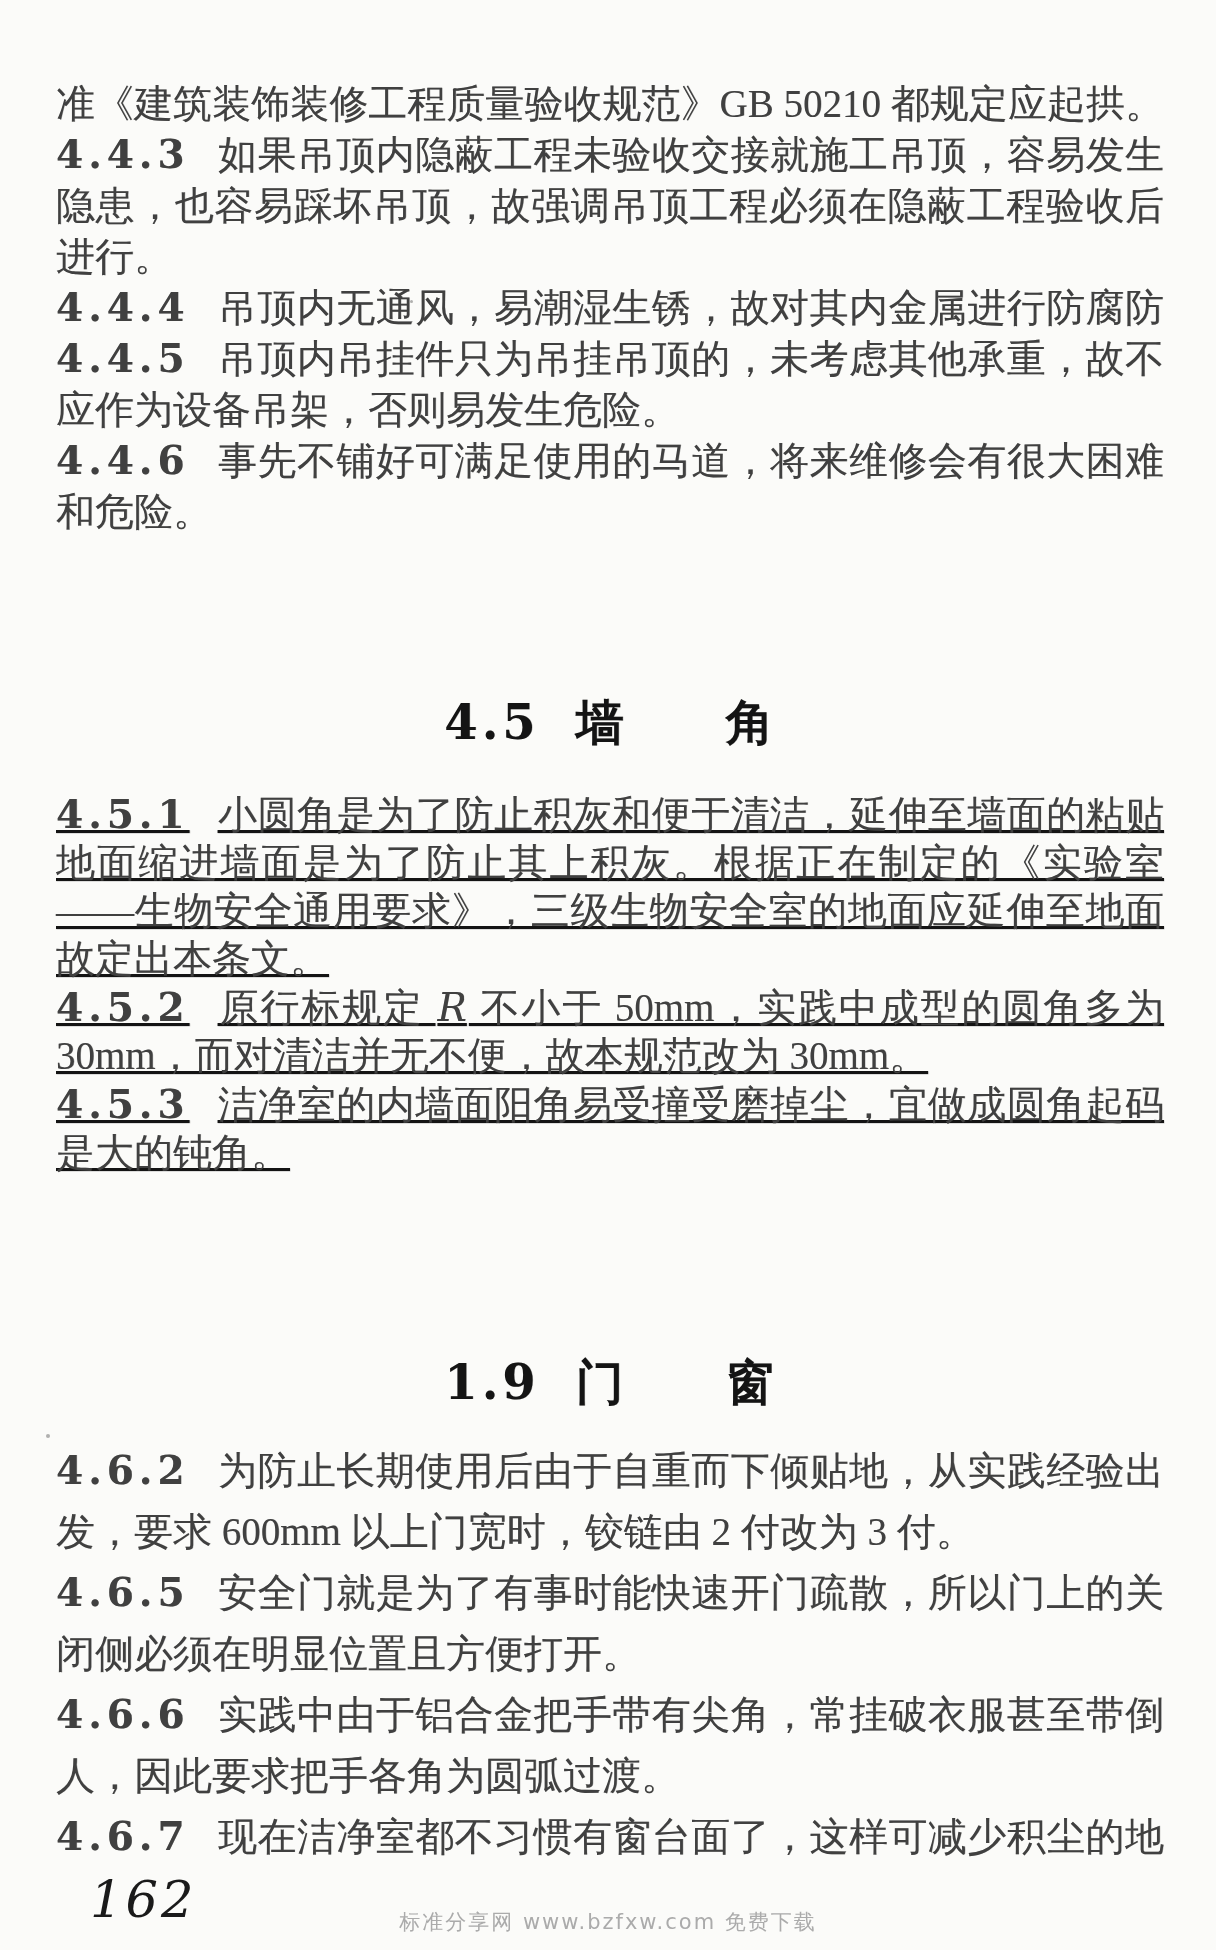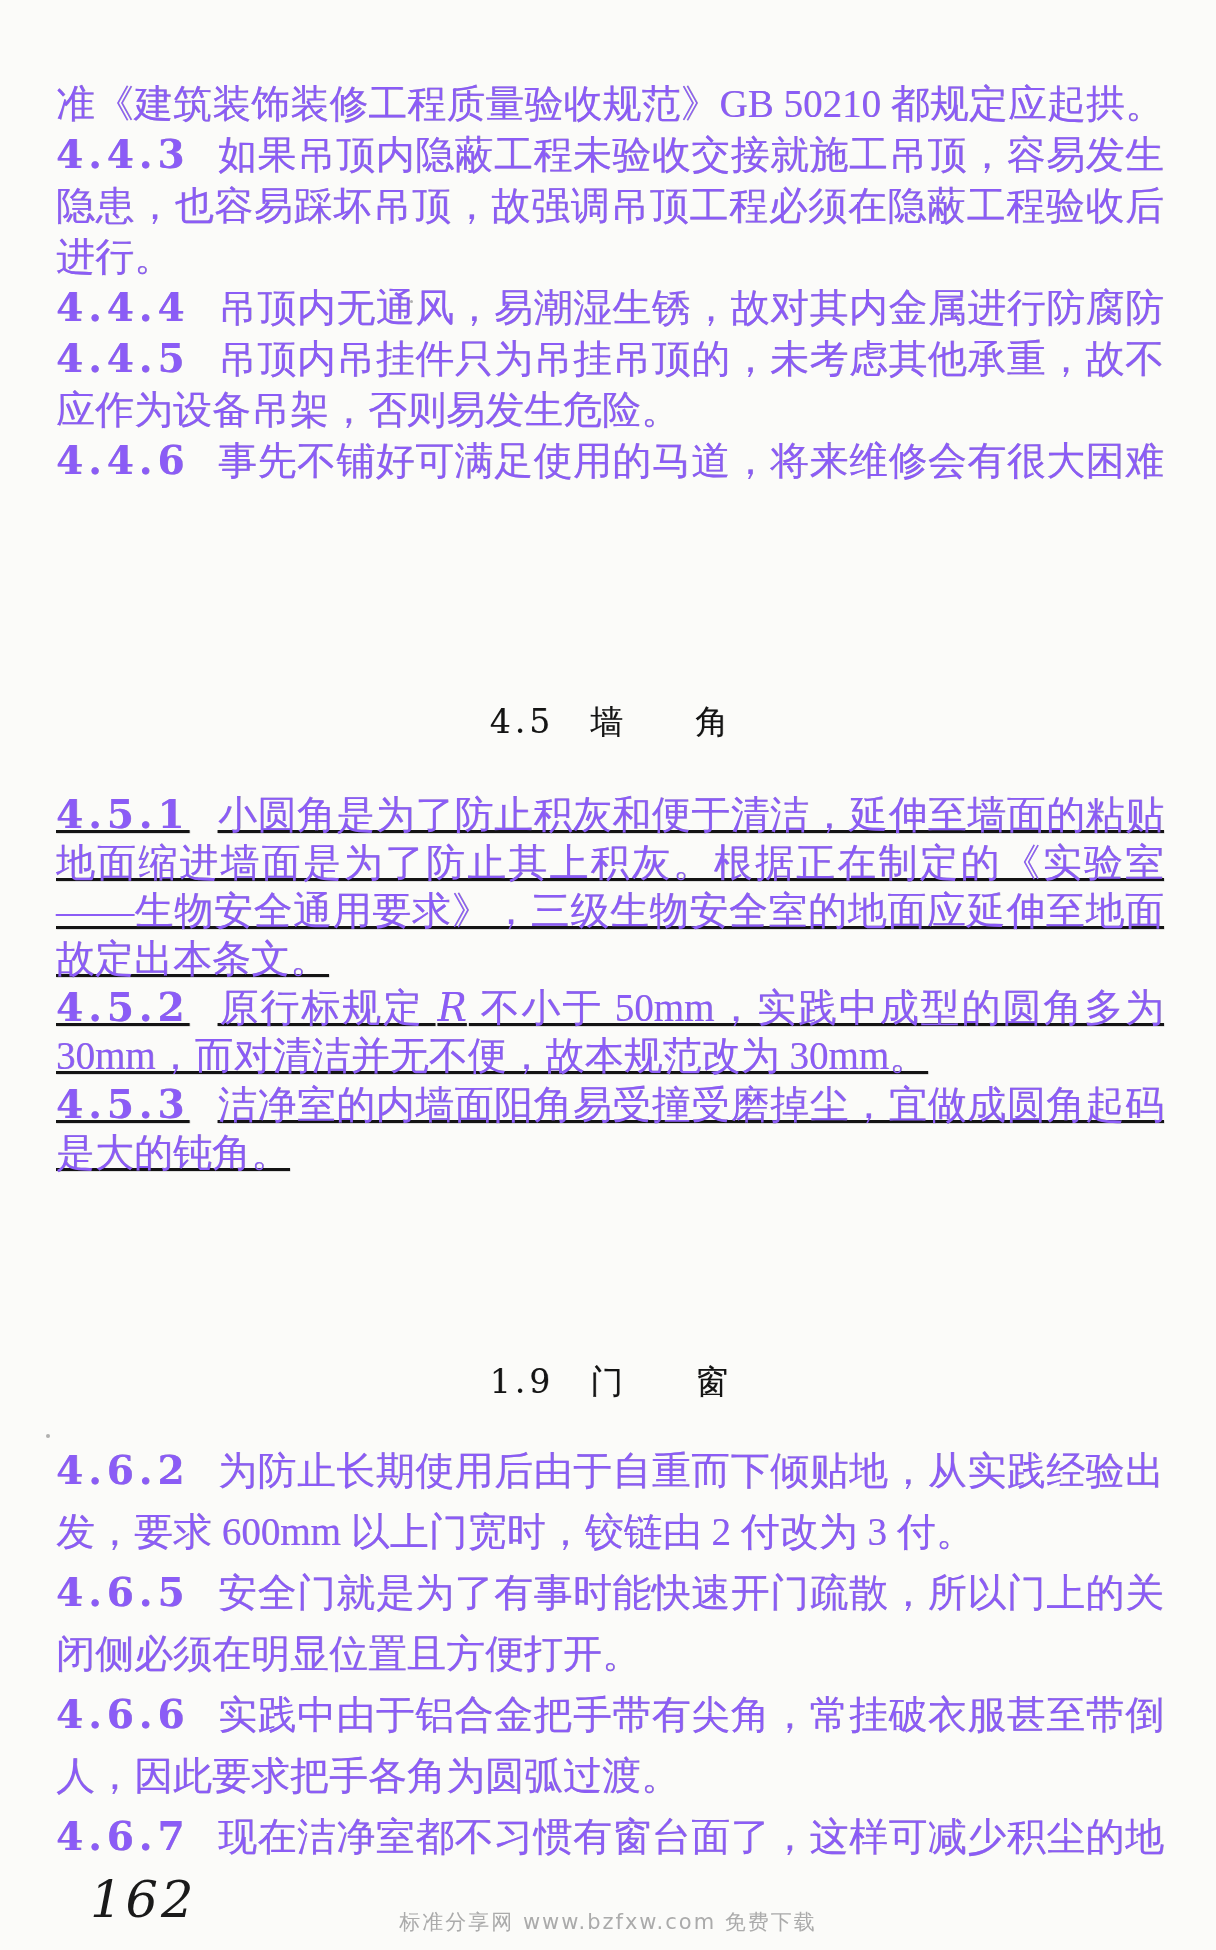--- a/index.html
+++ b/index.html
@@ -11,43 +11,43 @@
     overflow:hidden;
     font-family:"Liberation Serif","DejaVu Serif",serif;
     color:#141414;
   }
   .tblock{
     position:absolute;left:56px;right:52px;
   }
   .line{
     font-size:39px;
     white-space:nowrap;
-    color:#8b5cf6;
+    color:#404040;
     text-shadow:0.4px 0.4px 0 rgba(0,0,0,0.30);
   }
   .blk0 .line{line-height:51px;}
   .blk1 .line{line-height:48px;}
   .blk2 .line{line-height:61px;}
   .line.full{text-align:justify;text-align-last:justify;}
   .num{
     font-weight:700;
     letter-spacing:5px;
     margin-right:28px;
     font-family:"DejaVu Serif","Liberation Serif",serif;
   }
   .it{
     font-style:italic;
     font-family:"DejaVu Serif","Liberation Serif",serif;
     padding:0 2px;
   }
   .heading{
     position:absolute;left:56px;right:52px;
     text-align:center;
-    font-weight:400;
-    font-size:33px;
+    font-weight:700;
+    font-size:48px;
     line-height:48px;
     text-shadow:0.4px 0.4px 0 rgba(0,0,0,0.30);
   }
   .h45{top:698px;}
   .h46{top:1358px;}
   .hnum{
     letter-spacing:4px;
     margin-right:36px;
     font-family:"DejaVu Serif","Liberation Serif",serif;
   }
@@ -85,20 +85,21 @@
 
   <div class="tblock blk0">
       <div class="line full"><span>准《建筑装饰装修工程质量验收规范》GB 50210 都规定应起拱。</span></div>
       <div class="line full"><span class="num">4.4.3</span><span>如果吊顶内隐蔽工程未验收交接就施工吊顶，容易发生</span></div>
       <div class="line full"><span>隐患，也容易踩坏吊顶，故强调吊顶工程必须在隐蔽工程验收后</span></div>
       <div class="line"><span>进行。</span></div>
       <div class="line full"><span class="num">4.4.4</span><span>吊顶内无通风，易潮湿生锈，故对其内金属进行防腐防</span></div>
       <div class="line full"><span class="num">4.4.5</span><span>吊顶内吊挂件只为吊挂吊顶的，未考虑其他承重，故不</span></div>
       <div class="line"><span>应作为设备吊架，否则易发生危险。</span></div>
       <div class="line full"><span class="num">4.4.6</span><span>事先不铺好可满足使用的马道，将来维修会有很大困难</span></div>
+      <div class="line"><span>和危险。</span></div>
     </div>
 
   <div class="heading h45">
     <span class="hnum">4.5</span><span class="htitle">墙　　角</span>
   </div>
 
   <div class="tblock blk1">
       <div class="line full"><span class="num">4.5.1</span><span>小圆角是为了防止积灰和便于清洁，延伸至墙面的粘贴</span></div>
       <div class="line full"><span>地面缩进墙面是为了防止其上积灰。根据正在制定的《实验室</span></div>
       <div class="line full"><span>——生物安全通用要求》，三级生物安全室的地面应延伸至地面</span></div>

